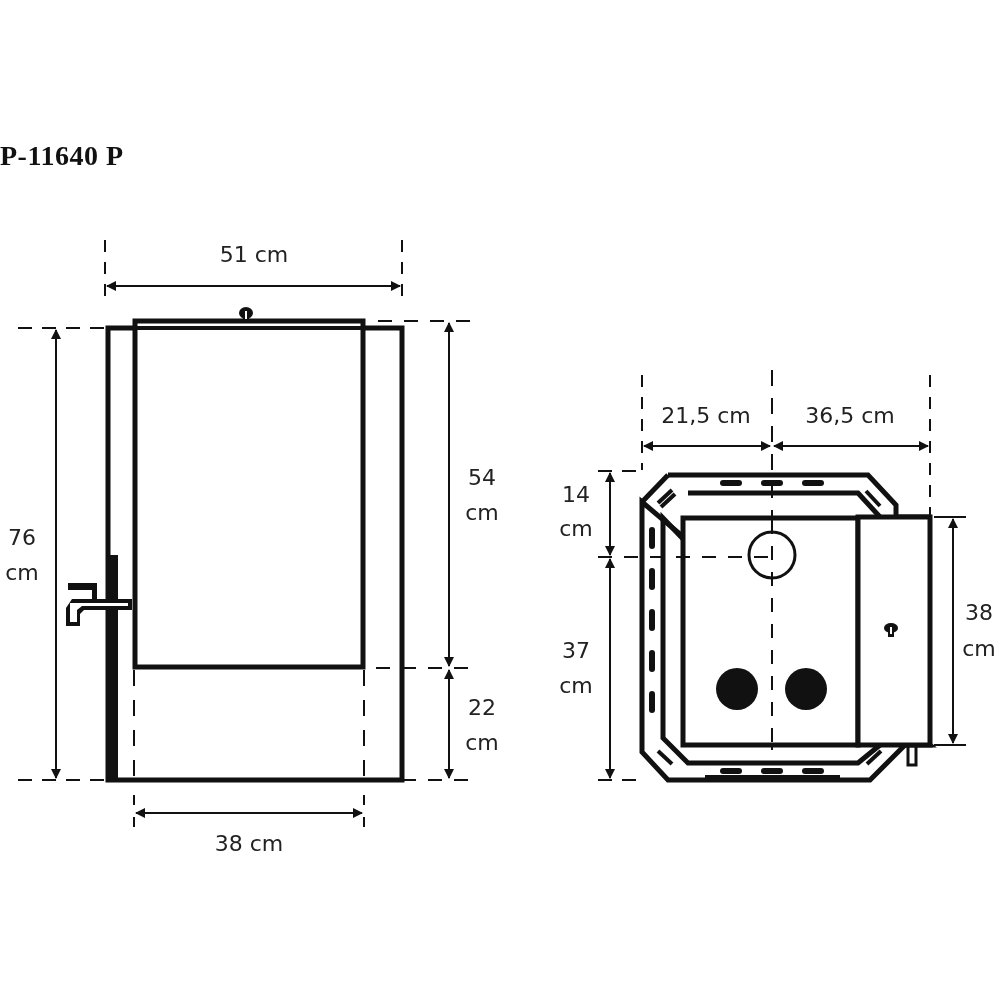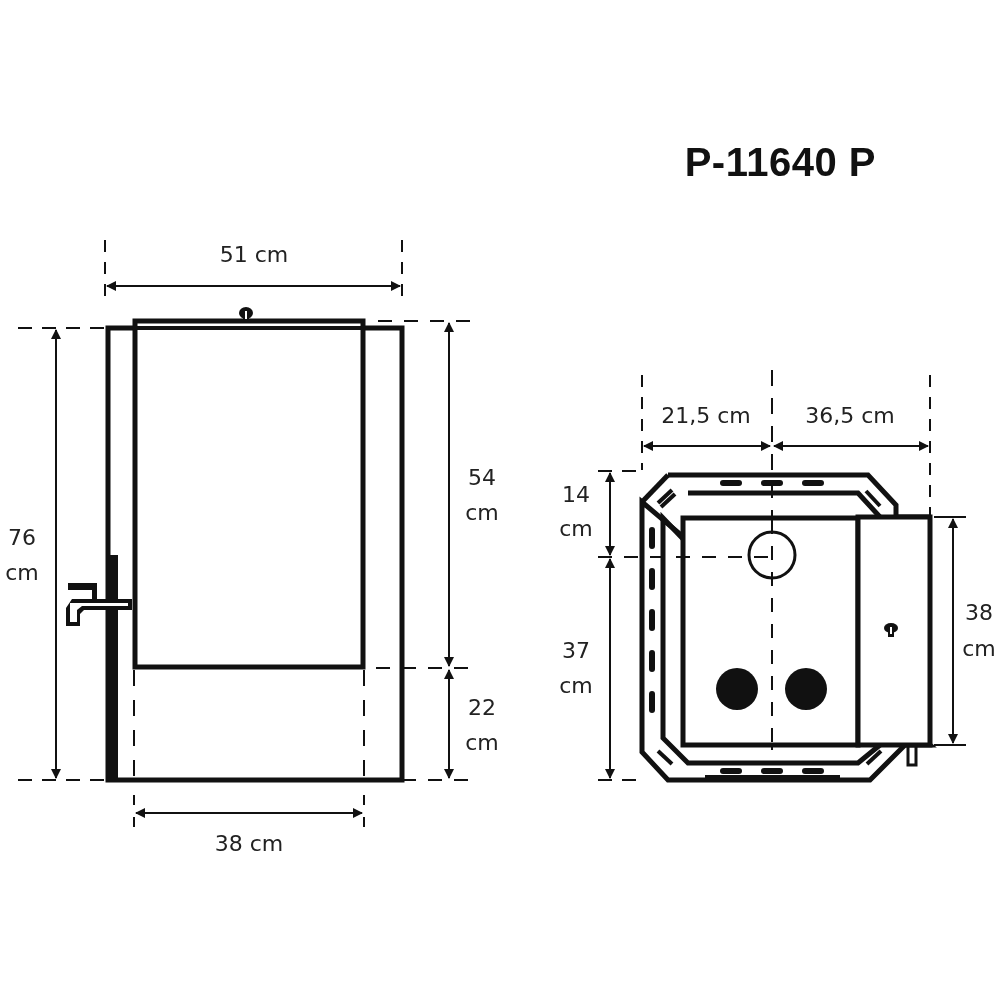--- a/index.html
+++ b/index.html
@@ -1,19 +1,19 @@
 <!DOCTYPE html>
 <html><head>
   <meta charset="utf-8">
   <style>
     html, body { margin: 0; padding: 0; background: #ffffff; }
     body { width: 1000px; height: 1000px; position: relative; overflow: hidden;
            font-family: "DejaVu Sans", "Liberation Sans", sans-serif; }
-    .title { position: absolute; left: 0; top: 140px; width: 876px; text-align: right;
-             font-family: Liberation Sans, sans-serif; font-weight: bold; font-size: 40px;
+    .title { position: absolute; left: 0; top: 140px; width: 876px; text-align: left;
+             font-family: Liberation Serif, serif; font-weight: bold; font-size: 28px;
              color: #111; letter-spacing: 0.5px; }
     svg { position: absolute; left: 0; top: 0; }
     .dimtxt { font-family: "DejaVu Sans", sans-serif; font-size: 22px; fill: #222; }
   </style>
 </head>
 <body>
 
 <div class="title">P-11640 P</div>
 
 <svg width="1000" height="1000" viewBox="0 0 1000 1000">

